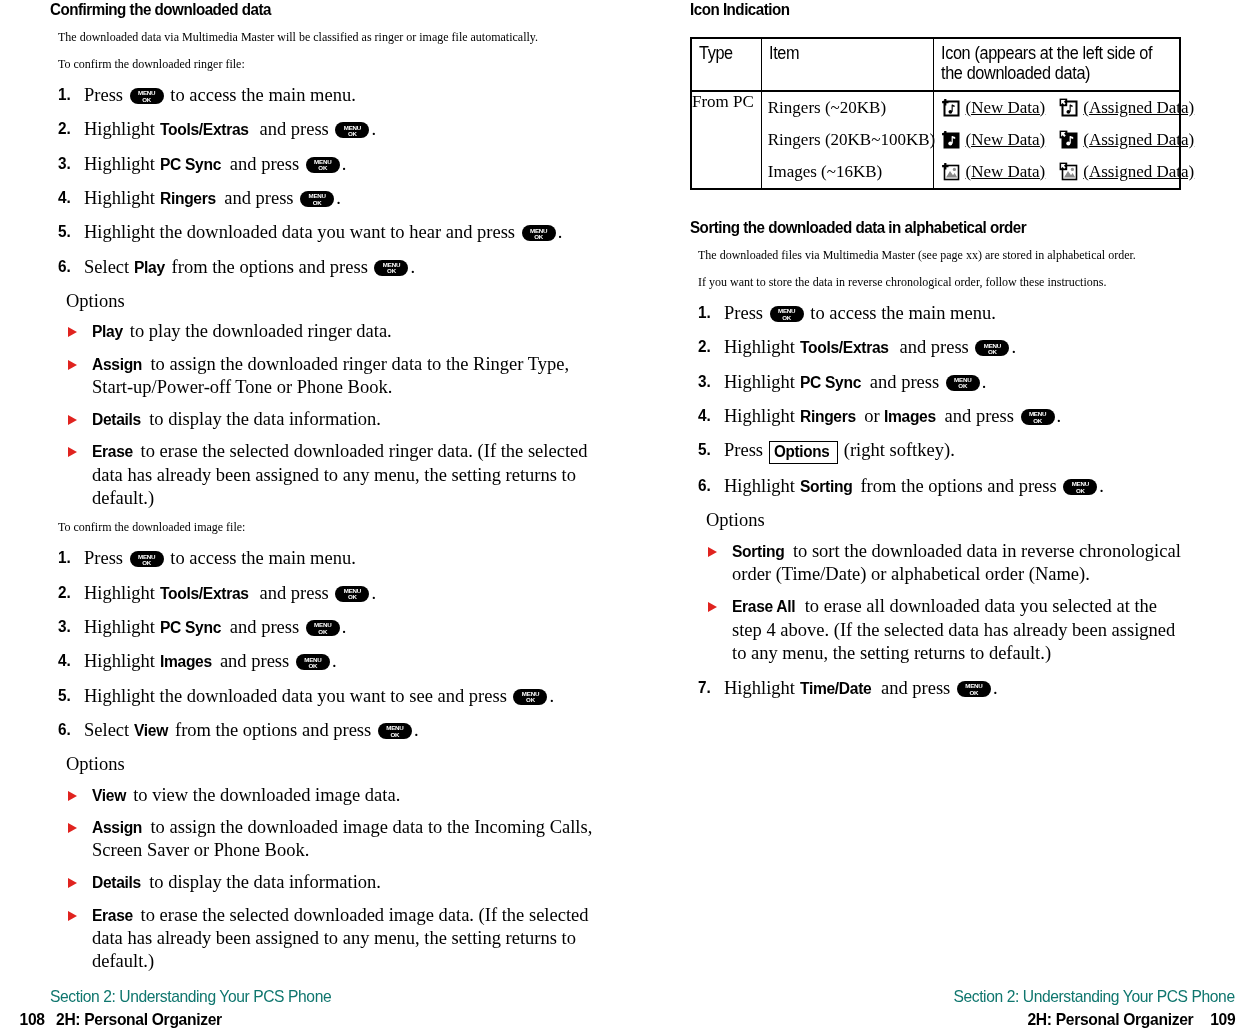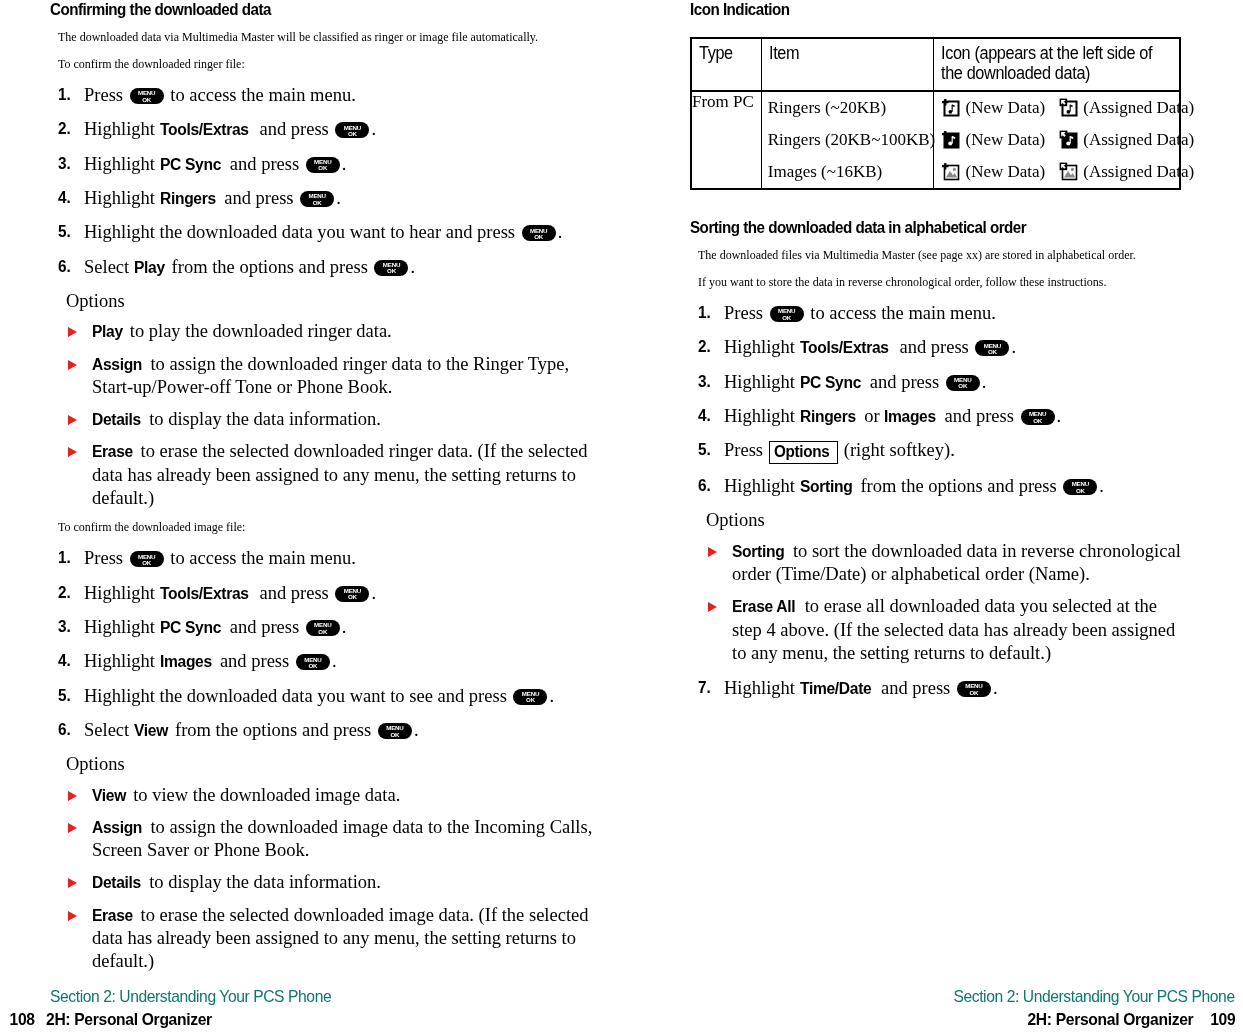--- a/index.html
+++ b/index.html
@@ -171,21 +171,21 @@
   }
   td.item-cell,td.icon-cell{padding:0;}
   .sub-row{
     height:32px;
     display:flex;
     align-items:center;
     font-size:17px;
     padding-left:6px;
     white-space:nowrap;
   }
-  .icon-cell .sub-row{padding-left:7px;}
+  .icon-cell .sub-row{padding-left:7px;text-decoration:underline;}
   .iconlabel{margin-left:5px;margin-right:14px;font-size:17px;}
 
   
   .dicon{display:inline-block;width:19px;height:19px;vertical-align:-4px;}
 
   
   .footer{
     position:absolute;bottom:0;
     font-family:"Liberation Sans", sans-serif;
     line-height:1.2;
@@ -193,21 +193,21 @@
   .footer .fline1{
     font-size:17px;font-weight:normal;letter-spacing:-0.45px;color:#0f766e;
   }
   .footer .fline2{
     font-size:17px;font-weight:bold;letter-spacing:-0.35px;color:#000;
     margin-top:2px;
   }
   .footer span.sx{display:inline-block;transform:scaleX(0.92);transform-origin:left center;}
   .footer-left{left:0;bottom:4px;width:600px;}
   .footer-left .fline1{padding-left:50px;}
-  .footer-left .fline2{padding-left:4px;}
+  .footer-left .fline2{padding-left:14px;}
   .footer-left .pgnum{display:inline-block;width:42px;padding-left:6px;box-sizing:border-box;}
   .footer-right{right:8px;bottom:4px;width:600px;text-align:right;}
   .footer-right .pgnum{display:inline-block;padding-left:14px;}
   .footer-right span.sx{transform-origin:right center;}
 </style>
 </head>
 <body>
 
 <div class="page">
 

